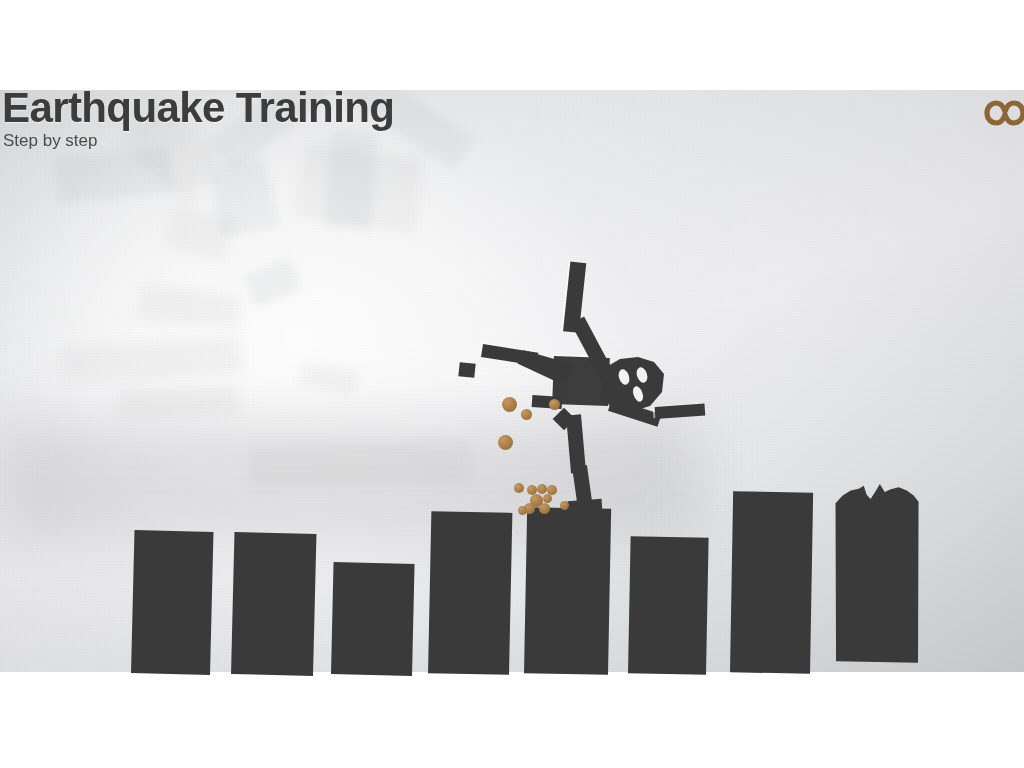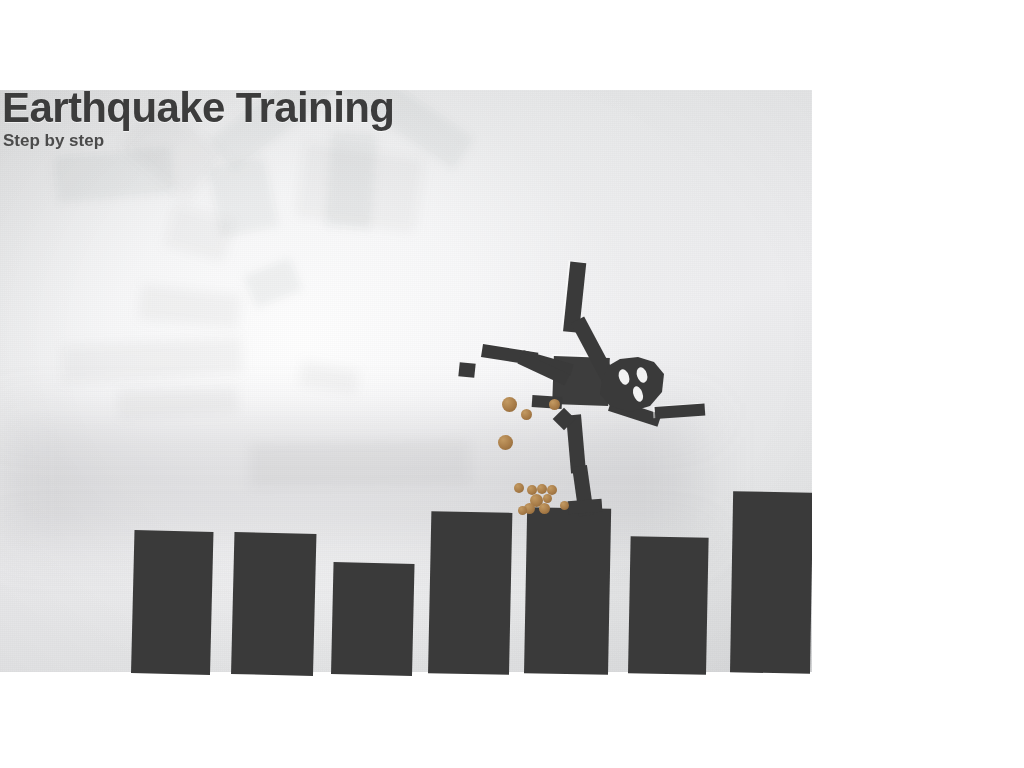--- a/index.html
+++ b/index.html
@@ -10,21 +10,21 @@
   }
   body {
     width: 1024px;
     height: 768px;
     overflow: hidden;
     font-family: "Liberation Sans", sans-serif;
   }
 
   #stage {
     position: relative;
-    width: 812px;
+    width: 1024px;
     height: 768px;
     background: #ffffff;
     overflow: hidden;
   }
 
   
   .top-strip {
     position: absolute;
     left: 0; top: 0;
     width: 1024px; height: 90px;
@@ -89,21 +89,21 @@
     font-weight: bold;
     letter-spacing: -0.6px;
     color: #3c3c3c;
     line-height: 1.04;
     text-shadow: 0 1px 0 rgba(255,255,255,0.55);
   }
   .subtitle {
     margin: 0;
     padding: 1px 0 0 3px;
     font-size: 17px;
-    font-weight: bold;
+    font-weight: normal;
     color: #4b4b4b;
     line-height: 1.2;
   }
 
   .infinity-badge {
     position: absolute;
     left: 984px;
     top: 98px;
     width: 42px;
     height: 34px;

